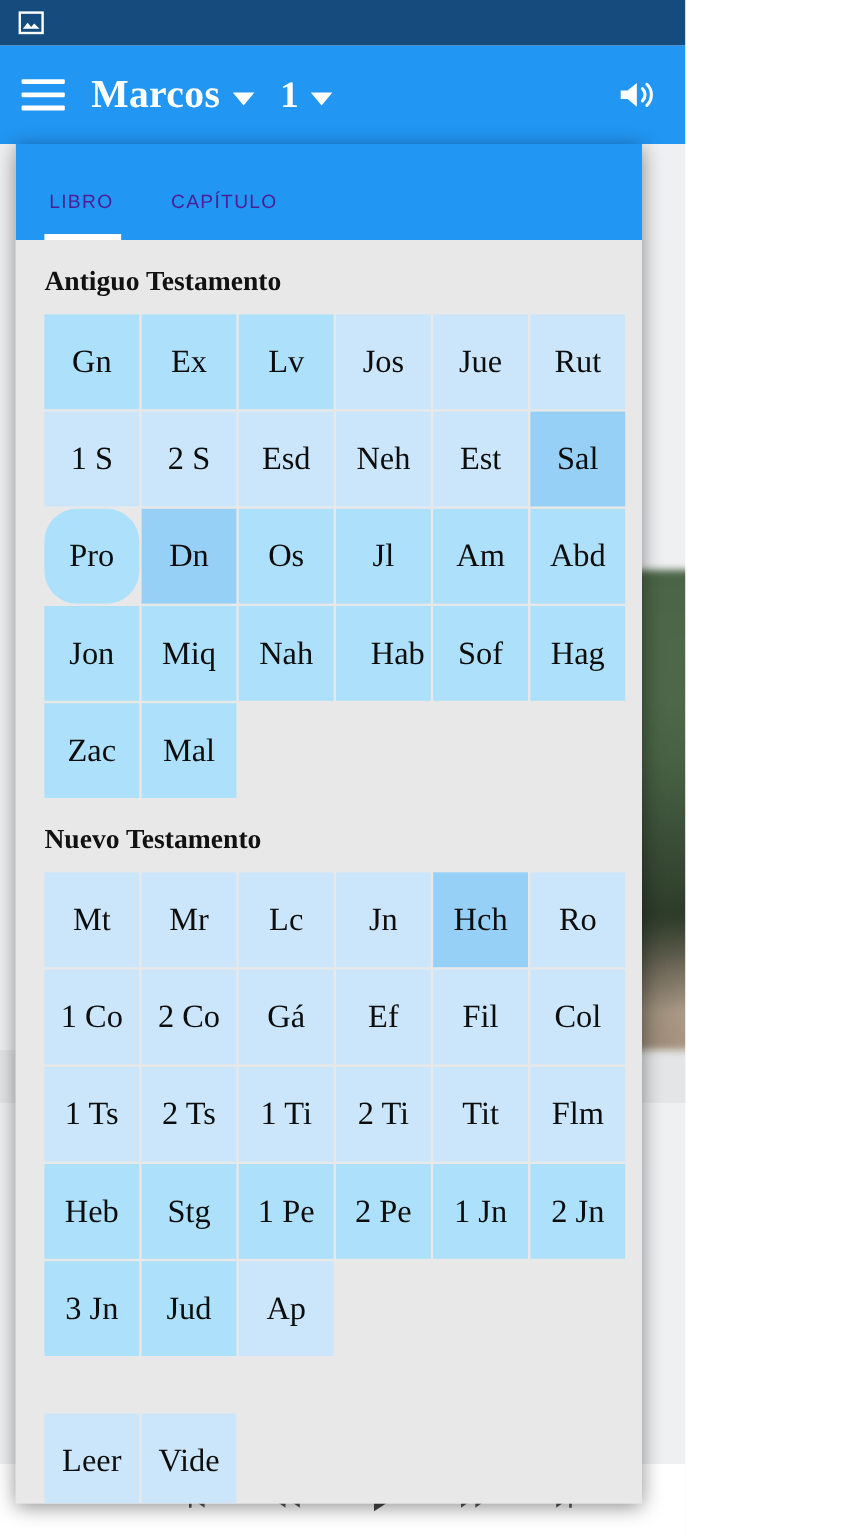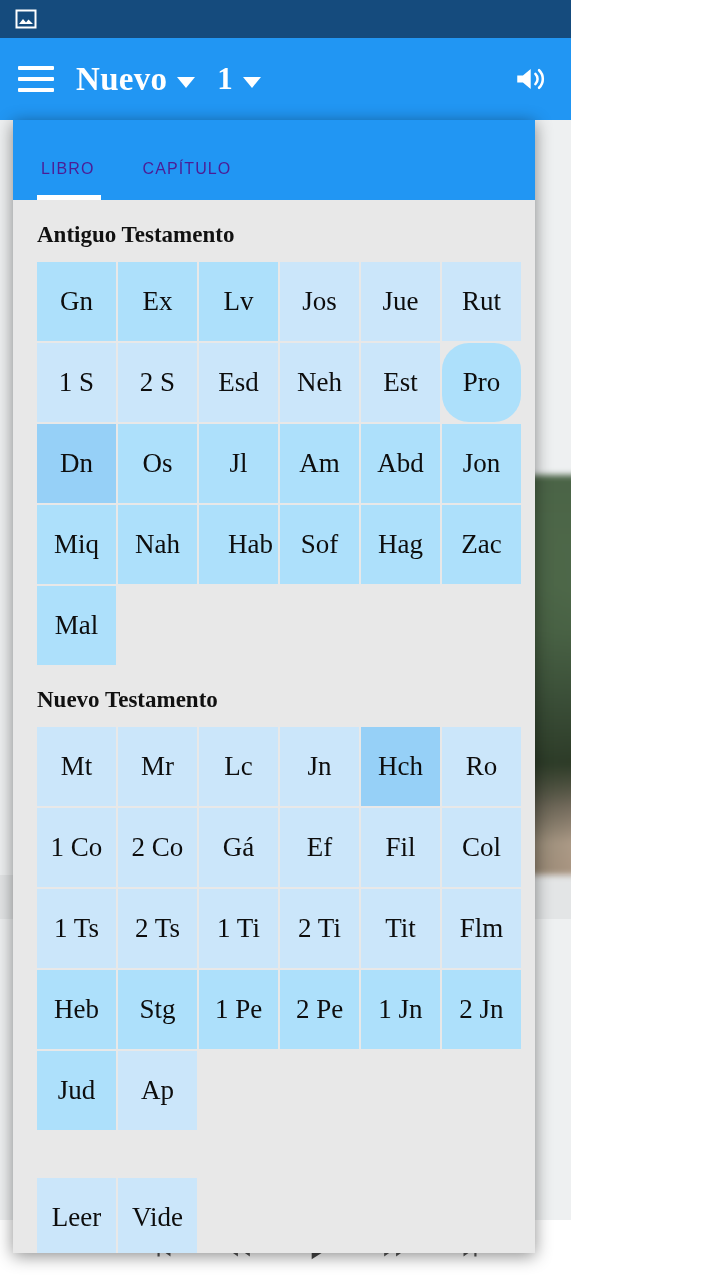--- a/index.html
+++ b/index.html
@@ -233,21 +233,21 @@
     </div>
   </div>
 
   <div class="appbar">
     <div class="hamburger">
       <i></i>
         <i></i>
         <i></i>
     </div>
     <div class="ab-grp">
-      <span class="ab-title">Nuevo</span>
+      <span class="ab-title">Marcos</span>
       <span class="caret"></span>
     </div>
     <div class="ab-grp">
       <span class="ab-chap">1</span>
       <span class="caret"></span>
     </div>
     <div class="ab-actions">
       <span>
         <svg class="ic" width="36" height="34" viewBox="0 0 24 24">
           <path fill="#ffffff" d="M3 9.5v5h4L12.5 19V5L7 9.5z"></path>
@@ -283,20 +283,21 @@
           <div class="bk" style="background: rgb(173, 224, 251); font-family: Liberation Serif, serif;">Ex</div>
           <div class="bk" style="background: rgb(173, 224, 251);">Lv</div>
           <div class="bk" style="background: rgb(203, 230, 250);">Jos</div>
           <div class="bk" style="background: rgb(203, 230, 250);">Jue</div>
           <div class="bk" style="background: rgb(203, 230, 250);">Rut</div>
           <div class="bk" style="background: rgb(203, 230, 250);">1 S</div>
           <div class="bk" style="background: rgb(203, 230, 250);">2 S</div>
           <div class="bk" style="background: rgb(203, 230, 250);">Esd</div>
           <div class="bk" style="background: rgb(203, 230, 250);">Neh</div>
           <div class="bk" style="background: rgb(203, 230, 250);">Est</div>
+          <div class="bk" style="background: rgb(150, 208, 247);">Sal</div>
           <div class="bk" style="background: rgb(173, 224, 251); border-radius: 27px;">Pro</div>
           <div class="bk" style="background: rgb(150, 208, 247);">Dn</div>
           <div class="bk" style="background: rgb(173, 224, 251);">Os</div>
           <div class="bk" style="background: rgb(173, 224, 251);">Jl</div>
           <div class="bk" style="background: rgb(173, 224, 251);">Am</div>
           <div class="bk" style="background: rgb(173, 224, 251);">Abd</div>
           <div class="bk" style="background: rgb(173, 224, 251);">Jon</div>
           <div class="bk" style="background: rgb(173, 224, 251);">Miq</div>
           <div class="bk" style="background: rgb(173, 224, 251);">Nah</div>
           <div class="bk" style="background: rgb(173, 224, 251); padding-left: 24px;">Hab</div>
@@ -325,20 +326,21 @@
           <div class="bk" style="background: rgb(203, 230, 250);">1 Ti</div>
           <div class="bk" style="background: rgb(203, 230, 250);">2 Ti</div>
           <div class="bk" style="background: rgb(203, 230, 250);">Tit</div>
           <div class="bk" style="background: rgb(203, 230, 250);">Flm</div>
           <div class="bk" style="background: rgb(173, 224, 251);">Heb</div>
           <div class="bk" style="background: rgb(173, 224, 251);">Stg</div>
           <div class="bk" style="background: rgb(173, 224, 251);">1 Pe</div>
           <div class="bk" style="background: rgb(173, 224, 251);">2 Pe</div>
           <div class="bk" style="background: rgb(173, 224, 251);">1 Jn</div>
           <div class="bk" style="background: rgb(173, 224, 251);">2 Jn</div>
+          <div class="bk" style="background: rgb(173, 224, 251);">3 Jn</div>
           <div class="bk" style="background: rgb(173, 224, 251);">Jud</div>
           <div class="bk" style="background: rgb(203, 230, 250);">Ap</div>
         </div>
 
       <div class="bottom-actions" id="grid-actions">
           <div class="bk" style="background: rgb(203, 230, 250);">Leer</div>
           <div class="bk" style="background: rgb(203, 230, 250);">Vide</div>
         </div>
     </div>
   </div>

